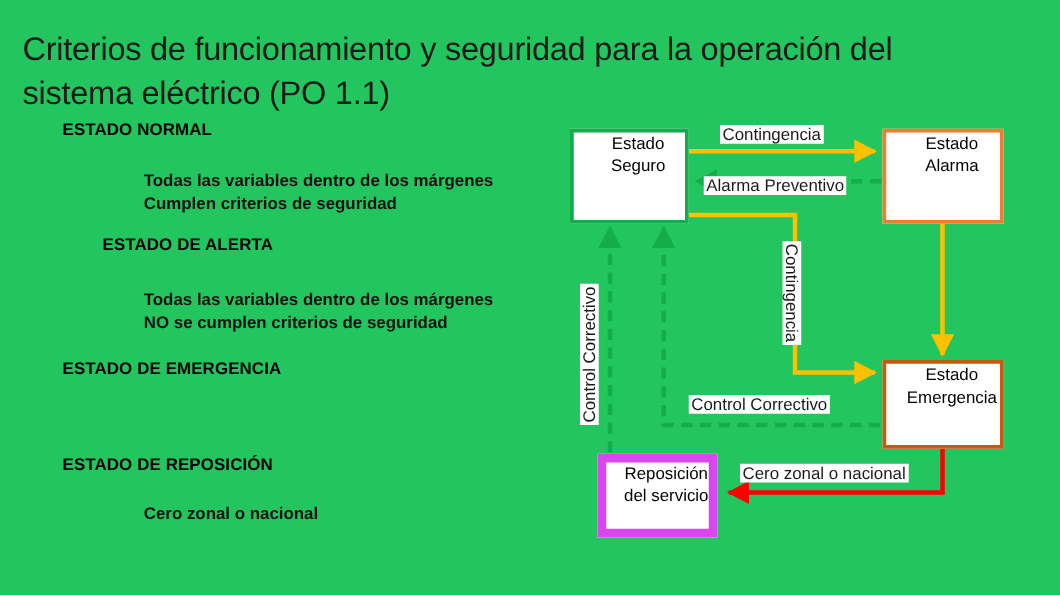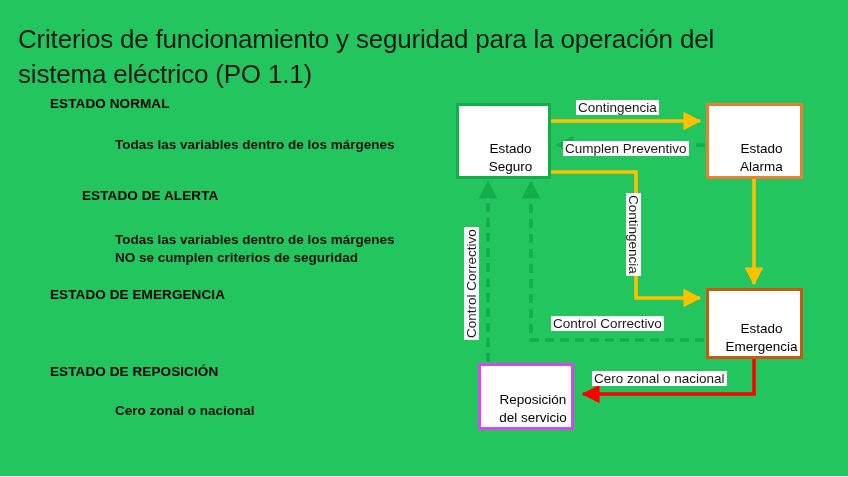--- a/index.html
+++ b/index.html
@@ -58,21 +58,21 @@
     width: 848px;
     height: 477px;
   }
   .node {
     position: absolute;
     box-sizing: border-box;
     background: #ffffff;
     display: flex;
     flex-direction: column;
     align-items: center;
-    justify-content: flex-end;
+    justify-content: flex-start;
     font-size: 13.5px;
     line-height: 1.34;
     color: #000000;
     text-align: center;
     z-index: 5;
     padding-left: 14px;
   }
   .node span { display: block; white-space: nowrap; }
 
   .edge-label {
@@ -101,20 +101,21 @@
 </style>
 </head>
 <body>
 
 <div id="slide">
 
   <div id="title">Criterios de funcionamiento y seguridad para la operación del sistema eléctrico (PO 1.1)</div>
 
   <div class="state-heading" style="left:50px; top:96px;">ESTADO NORMAL</div>
   <div class="state-body" style="left:115px; top:135px;">Todas las variables dentro de los márgenes</div>
+  <div class="state-body" style="left:115px; top:153px;">Cumplen criterios de seguridad</div>
 
   <div class="state-heading" style="left:50px; top:188px;padding-left:32px;">ESTADO DE ALERTA</div>
   <div class="state-body" style="left:115px; top:230px;">Todas las variables dentro de los márgenes</div>
   <div class="state-body" style="left:115px; top:248px;">NO se cumplen criterios de seguridad</div>
 
   <div class="state-heading" style="left:50px; top:287px;">ESTADO DE EMERGENCIA</div>
 
   <div class="state-heading" style="left:50px; top:364px;text-align:center;">ESTADO DE REPOSICIÓN</div>
   <div class="state-body" style="left:115px; top:401px;">Cero zonal o nacional</div>
 
@@ -156,28 +157,28 @@
     <div class="node" style="left:706px; top:103px; width:97px; height:76px; border:3px solid #ED7D31;">
       <span>Estado</span>
       <span>Alarma</span>
     </div>
 
     <div class="node" style="left:706px; top:288px; width:97px; height:71px; border:3px solid #C55A11;">
       <span>Estado</span>
       <span>Emergencia</span>
     </div>
 
-    <div class="node" style="left:478px; top:363px; width:96px; height:67px; border:3px solid #d946ef;">
+    <div class="node" style="left:478px; top:363px; width:96px; height:67px; border:7px solid #d946ef;">
       <span>Reposición</span>
       <span>del servicio</span>
     </div>
 
     <div class="edge-label" style="left:576px; top:100px;">Contingencia</div>
 
-    <div class="edge-label" style="left:563px; top:141px;">Cumplen Preventivo</div>
+    <div class="edge-label" style="left:563px; top:141px;">Alarma Preventivo</div>
 
     <div class="edge-label vert-down" style="left:641px; top:193px;">Contingencia</div>
 
     <div class="edge-label" style="left:551px; top:316px;">Control Correctivo</div>
 
     <div class="edge-label vert-up" style="left:464px; top:340px;">Control Correctivo</div>
 
     <div class="edge-label" style="left:592px; top:371px;">Cero zonal o nacional</div>
 
   </div>

